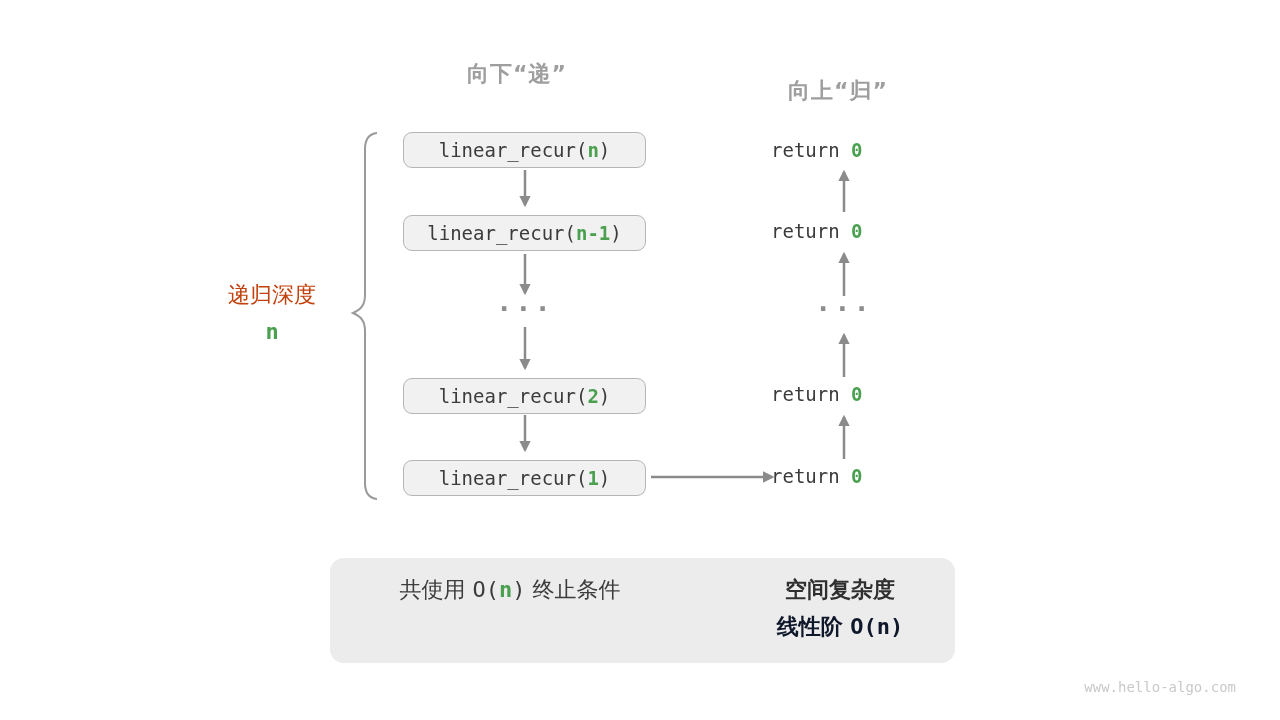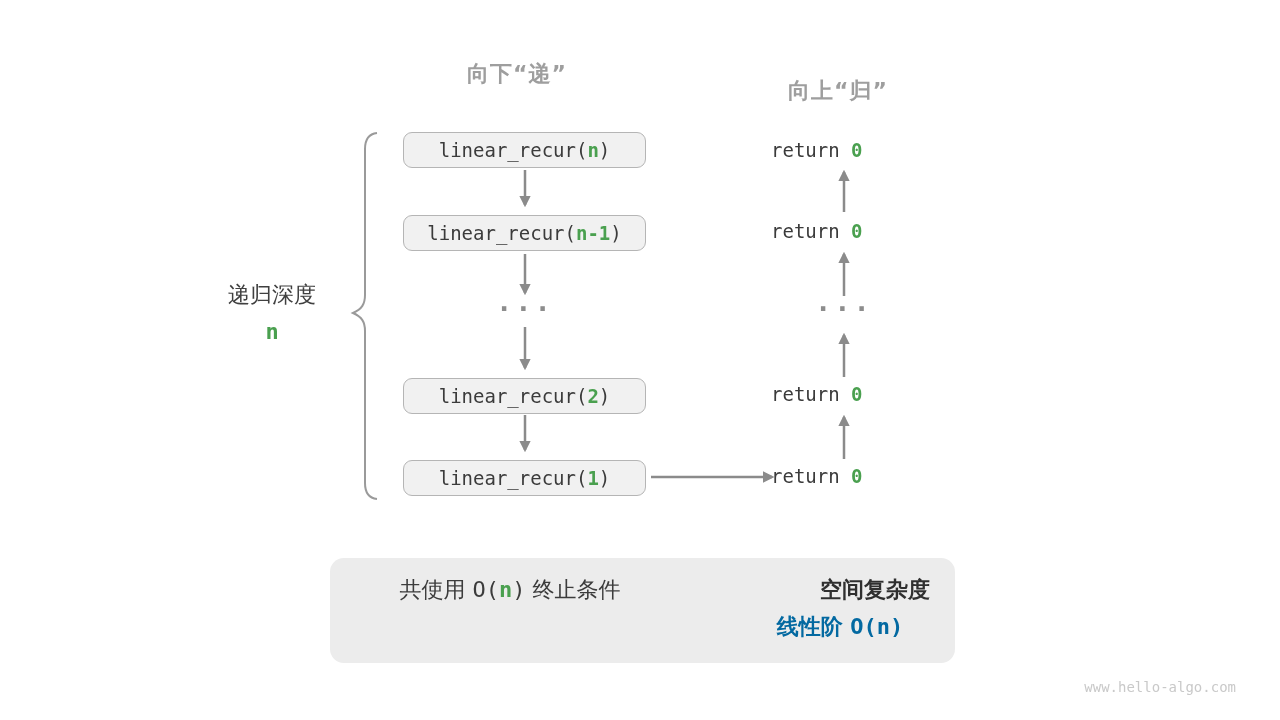--- a/index.html
+++ b/index.html
@@ -20,52 +20,52 @@
 
   
   .code-box{
     left:403px;width:243px;height:36px;
     background:#f1f1f1;border:1.5px solid #b5b5b5;border-radius:9px;
     display:flex;align-items:center;justify-content:center;
     font-family:"DejaVu Sans Mono",monospace;font-size:19px;color:#3b3b3b;
     box-sizing:border-box;white-space:pre;
   }
   .green{color:#4aa04f;font-weight:bold;}
-  .blue{color:#0369a1;}
+  .blue{color:#0f172a;}
 
   
   .return-row{
     left:771px;width:148px;height:28px;
     display:flex;align-items:center;justify-content:flex-start;
     font-family:"DejaVu Sans Mono",monospace;font-size:19px;color:#3b3b3b;
     white-space:pre;
   }
 
   .ellipsis{
     width:90px;height:28px;line-height:24px;text-align:center;
     color:#8d8d8d;font-size:27px;font-weight:bold;letter-spacing:3px;
     font-family:"DejaVu Sans Mono",monospace;
   }
 
   
-  .depth-label{left:202px;top:280px;width:140px;font-size:22px;color:#404040;}
+  .depth-label{left:202px;top:280px;width:140px;font-size:22px;color:#c2410c;}
   .depth-value{left:202px;top:319px;width:140px;font-size:22px;
     font-family:"DejaVu Sans Mono",monospace;}
 
   
   .trigger{left:644px;top:404px;width:134px;font-size:21px;font-weight:bold;
     color:#9b9b9b;line-height:25px;}
 
   
   .panel{left:330px;top:558px;width:625px;height:105px;background:#ececec;border-radius:14px;}
   .panel-left{position:absolute;left:10px;top:13px;width:340px;}
   .panel-line{line-height:37px;font-size:22px;color:#3c3c3c;text-align:center;white-space:pre;}
   .mono{font-family:"DejaVu Sans Mono",monospace;}
   .panel-right{position:absolute;left:420px;top:13px;width:180px;}
-  .panel-title{line-height:37px;font-size:22px;font-weight:bold;color:#2f2f2f;text-align:right;}
+  .panel-title{line-height:37px;font-size:22px;font-weight:bold;color:#2f2f2f;text-align:center;}
   .panel-value{line-height:37px;font-size:22px;font-weight:bold;text-align:center;white-space:pre;}
 
   .watermark{right:44px;top:679px;font-size:14px;color:#c9c9c9;
     font-family:"DejaVu Sans Mono",monospace;}
 </style>
 </head>
 <body>
 
 <div id="stage">
 

